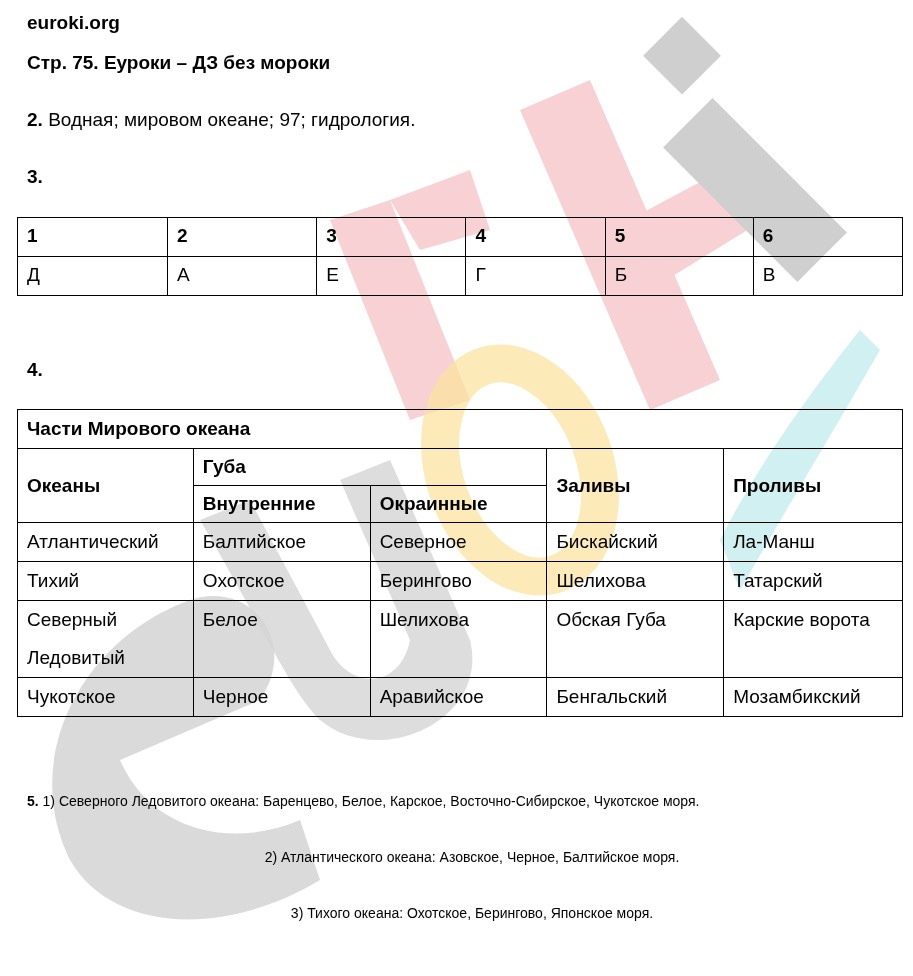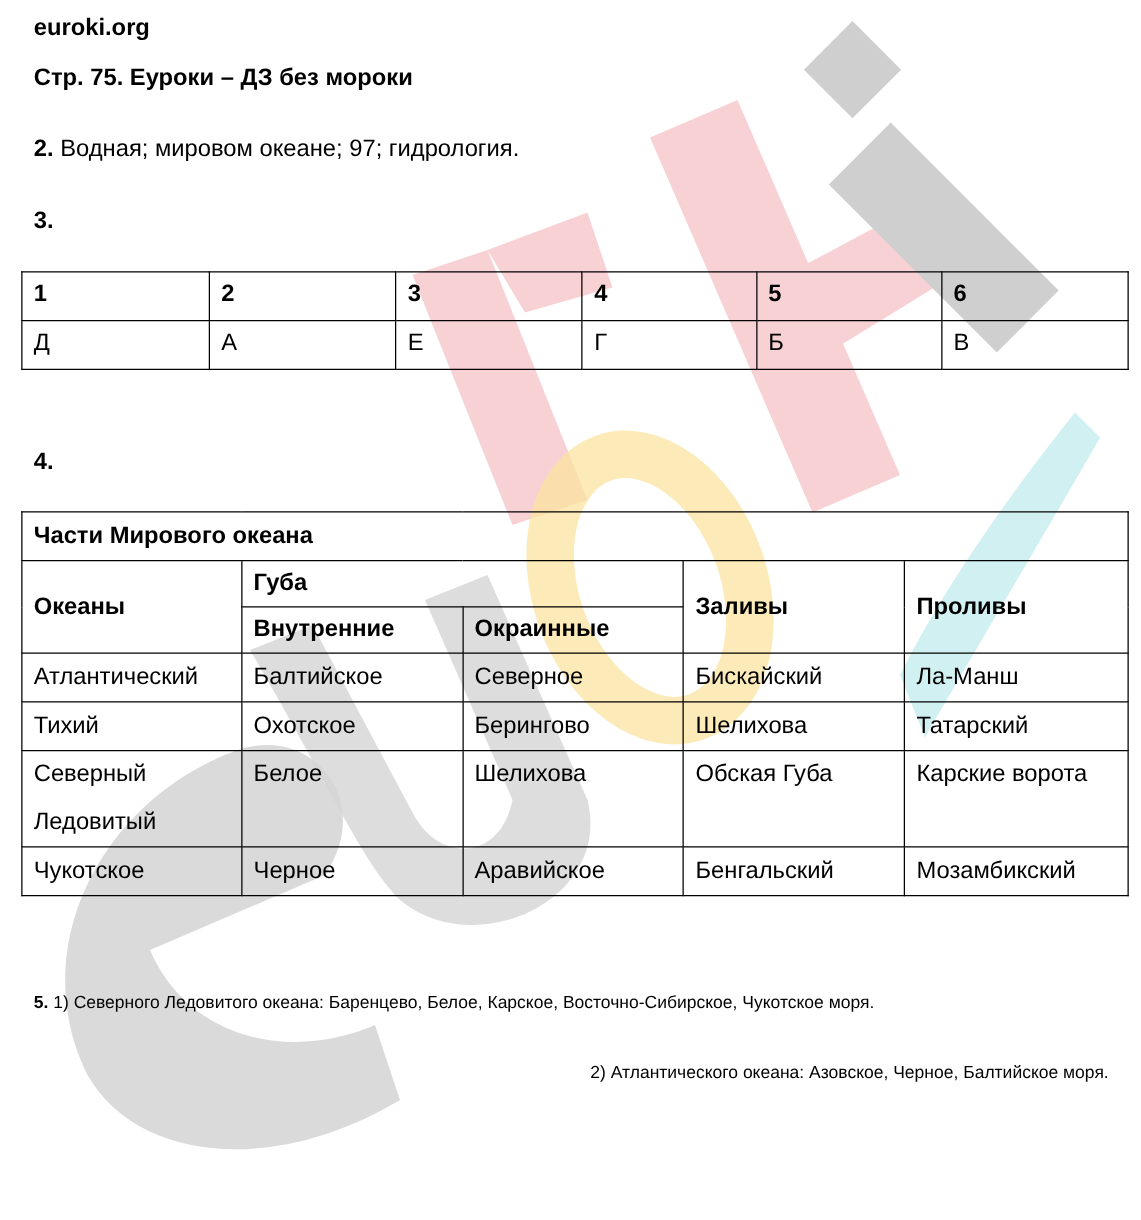--- a/index.html
+++ b/index.html
@@ -13,21 +13,21 @@
   .p b { font-weight:bold; }
   table { border-collapse:collapse; position:absolute; font-size:19px; }
   td, th { border:1px solid #000; padding:0 9px; vertical-align:top; text-align:left; font-weight:normal; }
   .t3 { left:17px; top:213px; width:886px; }
   .t3 td { height:38px; line-height:36px; }
   .t3 tr.head td { font-weight:bold; }
   .t4 { left:17px; top:405px; width:886px; }
   .t4 th { font-weight:bold; text-align:left; vertical-align:middle; }
   .t4 td { line-height:38px; }
   .ans5 { position:absolute; left:27px; top:778px; width:860px; font-size:14px; line-height:38px; text-align:justify; }
-  .ans5 .ln { display:block; padding-left:30px; margin-top:18px; text-align:right; }
+  .ans5 .ln { display:block; padding-left:30px; margin-top:18px; text-align:center; }
 </style>
 </head>
 <body>
 
 <svg class="wm" viewBox="0 0 913 976">
 
   <path d="M70 860 C 20 760, 80 640, 190 600 C 250 580, 300 640, 260 700 L 120 760 C 150 830, 230 850, 300 820 L 320 880 C 220 940, 110 930, 70 860 Z" fill="#d4d4d4" opacity="0.85"></path>
 
   <path d="M200 520 L 250 500 L 330 650 C 350 690, 400 690, 410 640 L 340 480 L 390 460 L 470 640 C 490 720, 380 770, 320 720 C 290 690, 270 640, 200 520 Z" fill="#d4d4d4" opacity="0.8"></path>
 
@@ -125,14 +125,15 @@
       <td>Аравийское</td>
       <td>Бенгальский</td>
       <td>Мозамбикский</td>
     </tr>
   </tbody>
     </table>
 
   <div class="ans5">
     <b>5.</b><span> 1) Северного Ледовитого океана: Баренцево, Белое, Карское, Восточно-Сибирское, Чукотское моря.</span>
     <span class="ln">2) Атлантического океана: Азовское, Черное, Балтийское моря.</span>
+    <span class="ln">3) Тихого океана: Охотское, Берингово, Японское моря.</span>
   </div>
 </div>
 
 </body></html>

